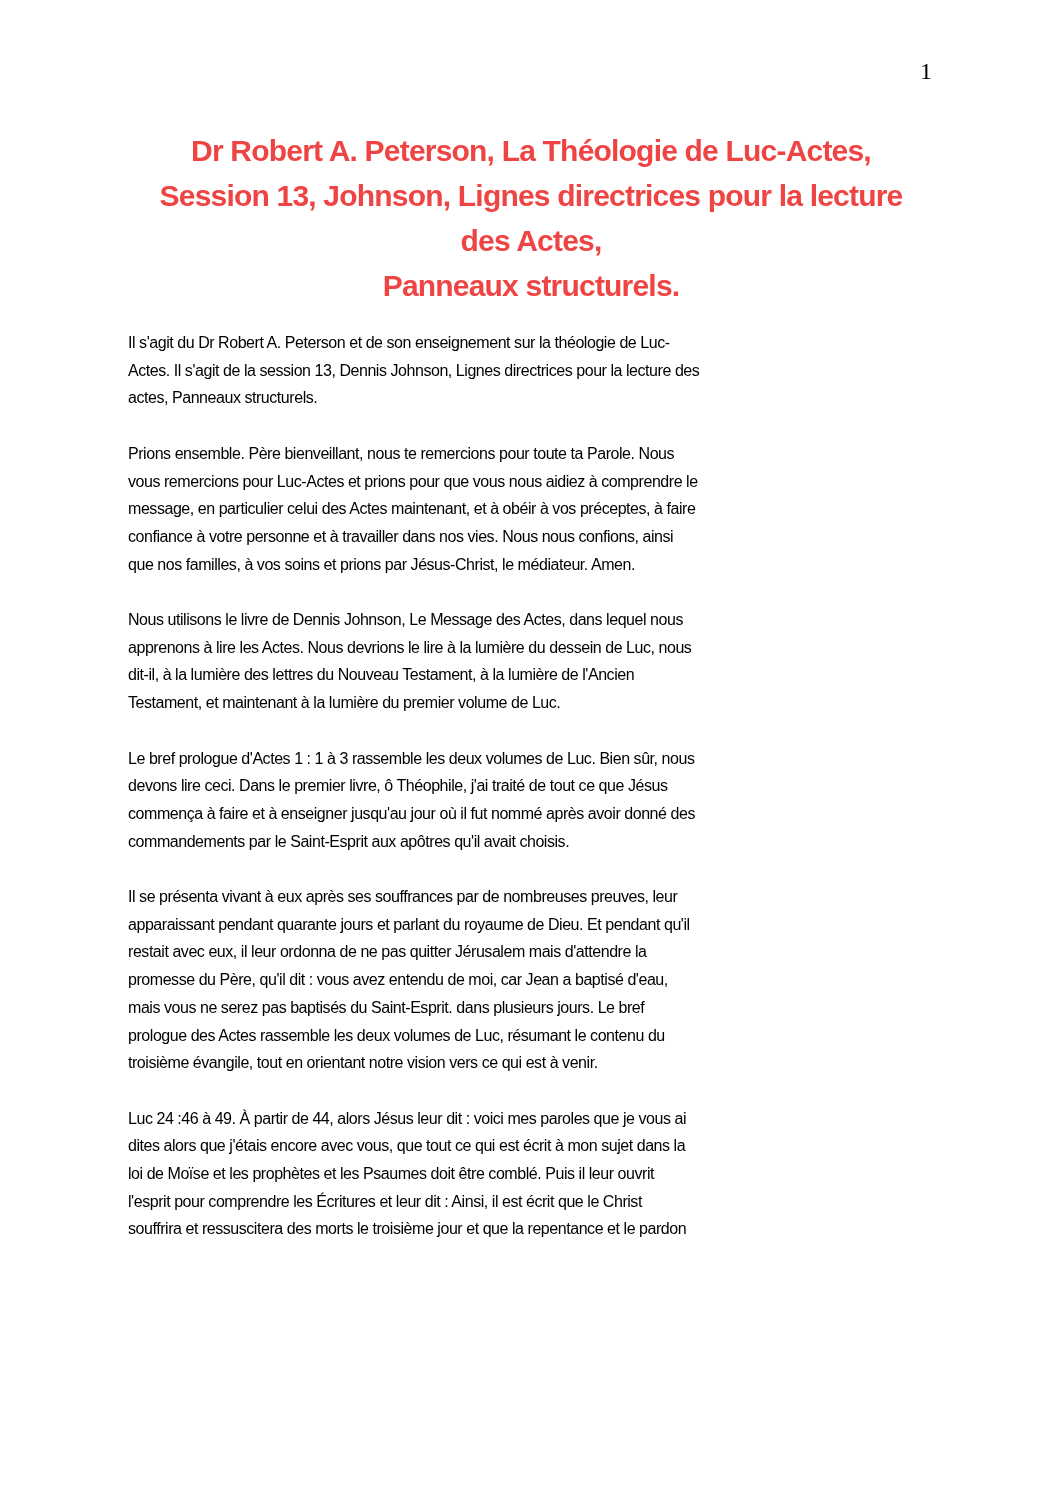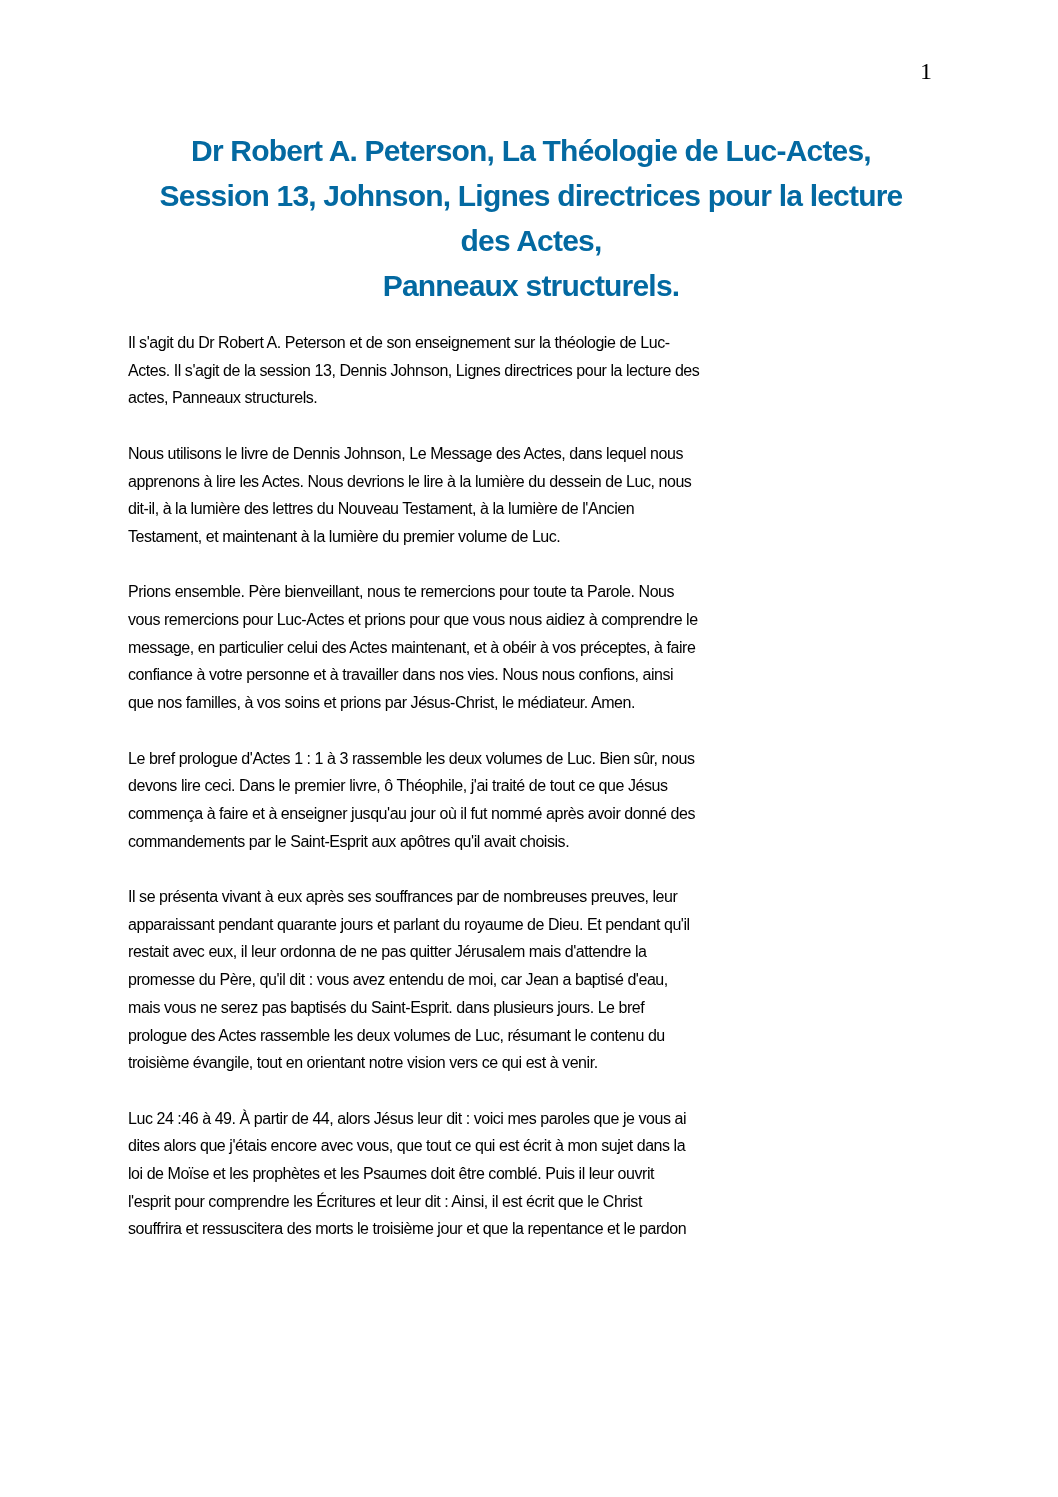--- a/index.html
+++ b/index.html
@@ -30,21 +30,21 @@
     top: 128px;
     left: 128px;
     width: 806px;
     margin: 0;
     text-align: center;
     font-weight: bold;
     font-size: 30px;
     letter-spacing: -0.8px;
     line-height: 45px;
     white-space: pre-line;
-    color: #0369a1;
+    color: #ef4444;
   }
   .body-text {
     position: absolute;
     top: 329px;
     left: 128px;
     width: 812px;
   }
   .body-text p {
     margin: 0 0 27.7px 0;
     font-size: 16px;
@@ -64,29 +64,29 @@
 
   <h1 class="doc-title">Dr Robert A. Peterson, La Théologie de Luc-Actes,
 Session 13, Johnson, Lignes directrices pour la lecture
 des Actes,
 Panneaux structurels.</h1>
 
   <div class="body-text">
     <p>Il s'agit du Dr Robert A. Peterson et de son enseignement sur la théologie de Luc-
 Actes. Il s'agit de la session 13, Dennis Johnson, Lignes directrices pour la lecture des
 actes, Panneaux structurels.</p>
-    <p>Nous utilisons le livre de Dennis Johnson, Le Message des Actes, dans lequel nous
-apprenons à lire les Actes. Nous devrions le lire à la lumière du dessein de Luc, nous
-dit-il, à la lumière des lettres du Nouveau Testament, à la lumière de l'Ancien
-Testament, et maintenant à la lumière du premier volume de Luc.</p>
     <p>Prions ensemble. Père bienveillant, nous te remercions pour toute ta Parole. Nous
 vous remercions pour Luc-Actes et prions pour que vous nous aidiez à comprendre le
 message, en particulier celui des Actes maintenant, et à obéir à vos préceptes, à faire
 confiance à votre personne et à travailler dans nos vies. Nous nous confions, ainsi
 que nos familles, à vos soins et prions par Jésus-Christ, le médiateur. Amen.</p>
+    <p>Nous utilisons le livre de Dennis Johnson, Le Message des Actes, dans lequel nous
+apprenons à lire les Actes. Nous devrions le lire à la lumière du dessein de Luc, nous
+dit-il, à la lumière des lettres du Nouveau Testament, à la lumière de l'Ancien
+Testament, et maintenant à la lumière du premier volume de Luc.</p>
     <p>Le bref prologue d'Actes 1 : 1 à 3 rassemble les deux volumes de Luc. Bien sûr, nous
 devons lire ceci. Dans le premier livre, ô Théophile, j'ai traité de tout ce que Jésus
 commença à faire et à enseigner jusqu'au jour où il fut nommé après avoir donné des
 commandements par le Saint-Esprit aux apôtres qu'il avait choisis.</p>
     <p>Il se présenta vivant à eux après ses souffrances par de nombreuses preuves, leur
 apparaissant pendant quarante jours et parlant du royaume de Dieu. Et pendant qu'il
 restait avec eux, il leur ordonna de ne pas quitter Jérusalem mais d'attendre la
 promesse du Père, qu'il dit : vous avez entendu de moi, car Jean a baptisé d'eau,
 mais vous ne serez pas baptisés du Saint-Esprit. dans plusieurs jours. Le bref
 prologue des Actes rassemble les deux volumes de Luc, résumant le contenu du

